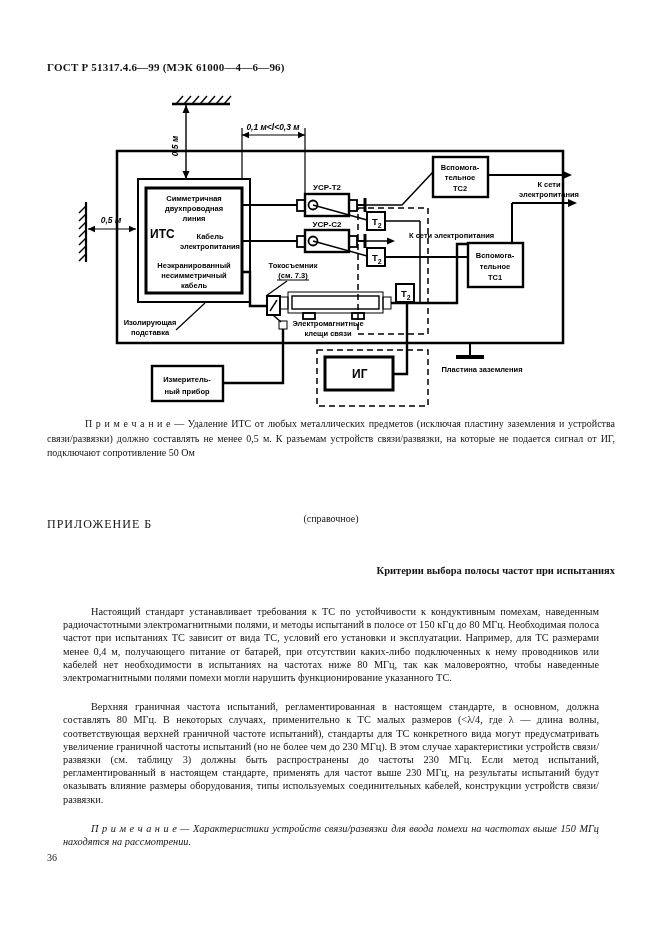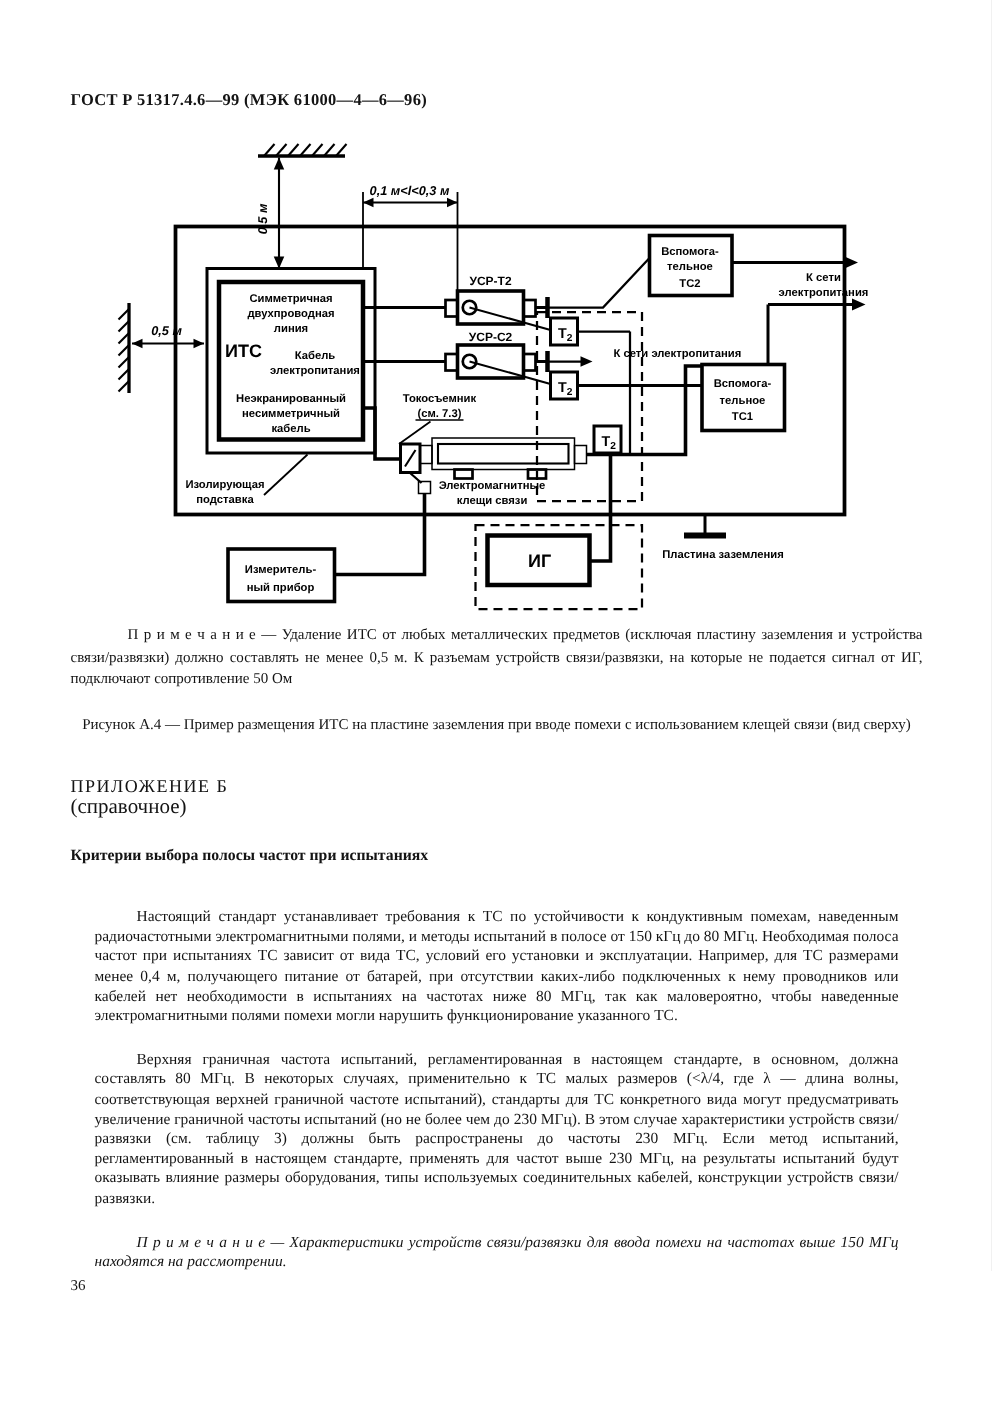--- a/index.html
+++ b/index.html
@@ -27,22 +27,22 @@
   .dash { stroke-dasharray:6 4; }
   .fnote {
     position:absolute; left:47px; top:417px; width:568px;
     font-size:10px; line-height:14.5px; text-align:justify; text-indent:38px;
   }
   .caption {
     position:absolute; left:47px; top:477px; width:568px;
     font-size:10px; line-height:14px; text-align:center;
   }
   .appttl { position:absolute; left:47px; top:517px; width:568px; text-align:left; font-size:12px; letter-spacing:1px; }
-  .appsub { position:absolute; left:47px; top:531px; width:568px; text-align:left; font-size:14px; }
-  .sect { position:absolute; left:47px; top:565px; width:568px; text-align:left; font-weight:bold; font-size:10.5px; }
+  .appsub { position:absolute; left:47px; top:513px; width:568px; text-align:center; font-size:10px; }
+  .sect { position:absolute; left:47px; top:565px; width:568px; text-align:right; font-weight:bold; font-size:10.5px; }
   .bodytxt {
     position:absolute; left:47px; top:589px; width:568px;
     font-size:10.3px; line-height:13.2px; text-align:justify;
   }
   .bodytxt p { margin:16px; text-indent:28px; }
   .bodytxt p.it { font-style:italic; }
   .pageno { position:absolute; left:47px; top:852px; font-size:10px; }
 </style>
 </head>
 <body>
@@ -237,21 +237,20 @@
 
     <g>
       <line x1="470" y1="343" x2="470" y2="357" stroke-width="2"></line>
       <line x1="456" y1="357" x2="484" y2="357" stroke-width="4"></line>
     </g>
     <text class="lb" x="482" y="372">Пластина заземления</text>
   </svg>
 
   <div class="fnote">П р и м е ч а н и е — Удаление ИТС от любых металлических предметов (исключая пластину заземления и устройства связи/развязки) должно составлять не менее 0,5 м. К разъемам устройств связи/развязки, на которые не подается сигнал от ИГ, подключают сопротивление 50 Ом</div>
 
-  <div class="caption">Рисунок А.4 — Пример размещения ИТС на пластине заземления при вводе помехи с использованием клещей связи (вид сверху)</div>
 
   <div class="appttl">ПРИЛОЖЕНИЕ Б</div>
   <div class="appsub">(справочное)</div>
 
   <div class="sect">Критерии выбора полосы частот при испытаниях</div>
 
   <div class="bodytxt">
     <p>Настоящий стандарт устанавливает требования к ТС по устойчивости к кондуктивным помехам, наведенным радиочастотными электромагнитными полями, и методы испытаний в полосе от 150 кГц до 80 МГц. Необходимая полоса частот при испытаниях ТС зависит от вида ТС, условий его установки и эксплуатации. Например, для ТС размерами менее 0,4 м, получающего питание от батарей, при отсутствии каких-либо подключенных к нему проводников или кабелей нет необходимости в испытаниях на частотах ниже 80 МГц, так как маловероятно, чтобы наведенные электромагнитными полями помехи могли нарушить функционирование указанного ТС.</p>
     <p>Верхняя граничная частота испытаний, регламентированная в настоящем стандарте, в основном, должна составлять 80 МГц. В некоторых случаях, применительно к ТС малых размеров (&lt;λ/4, где λ — длина волны, соответствующая верхней граничной частоте испытаний), стандарты для ТС конкретного вида могут предусматривать увеличение граничной частоты испытаний (но не более чем до 230 МГц). В этом случае характеристики устройств связи/развязки (см. таблицу 3) должны быть распространены до частоты 230 МГц. Если метод испытаний, регламентированный в настоящем стандарте, применять для частот выше 230 МГц, на результаты испытаний будут оказывать влияние размеры оборудования, типы используемых соединительных кабелей, конструкции устройств связи/развязки.</p>
     <p class="it">П р и м е ч а н и е — Характеристики устройств связи/развязки для ввода помехи на частотах выше 150 МГц находятся на рассмотрении.</p>

